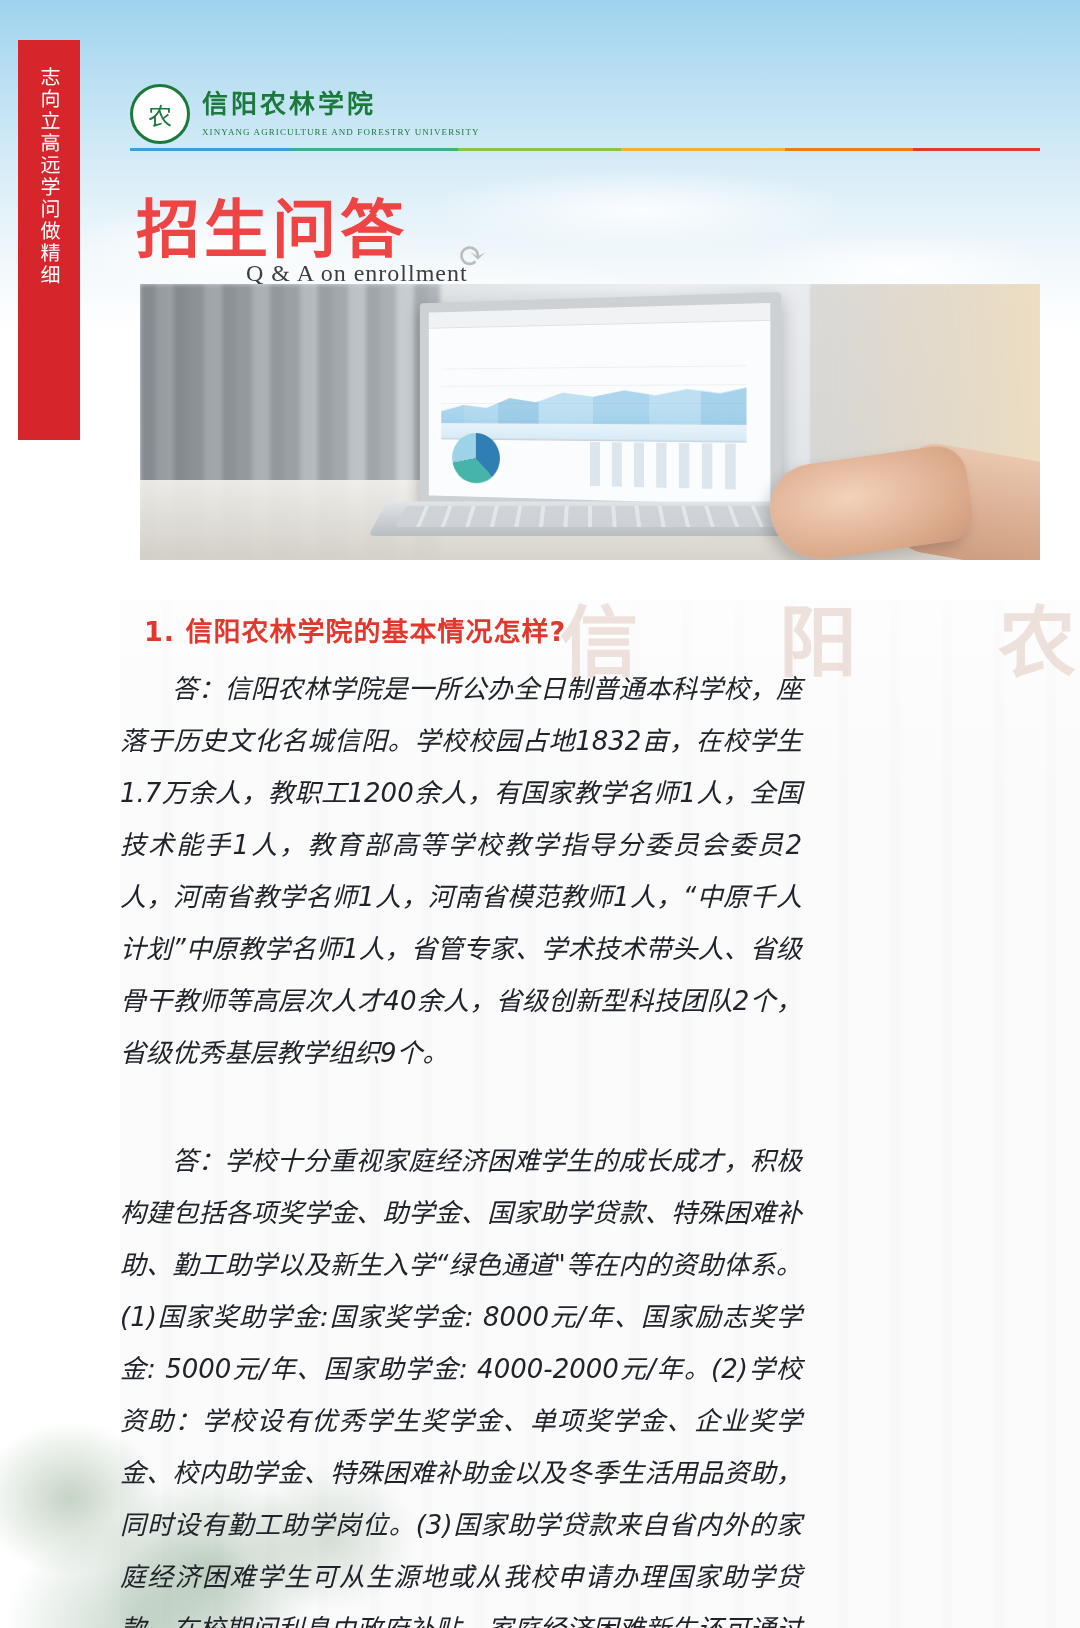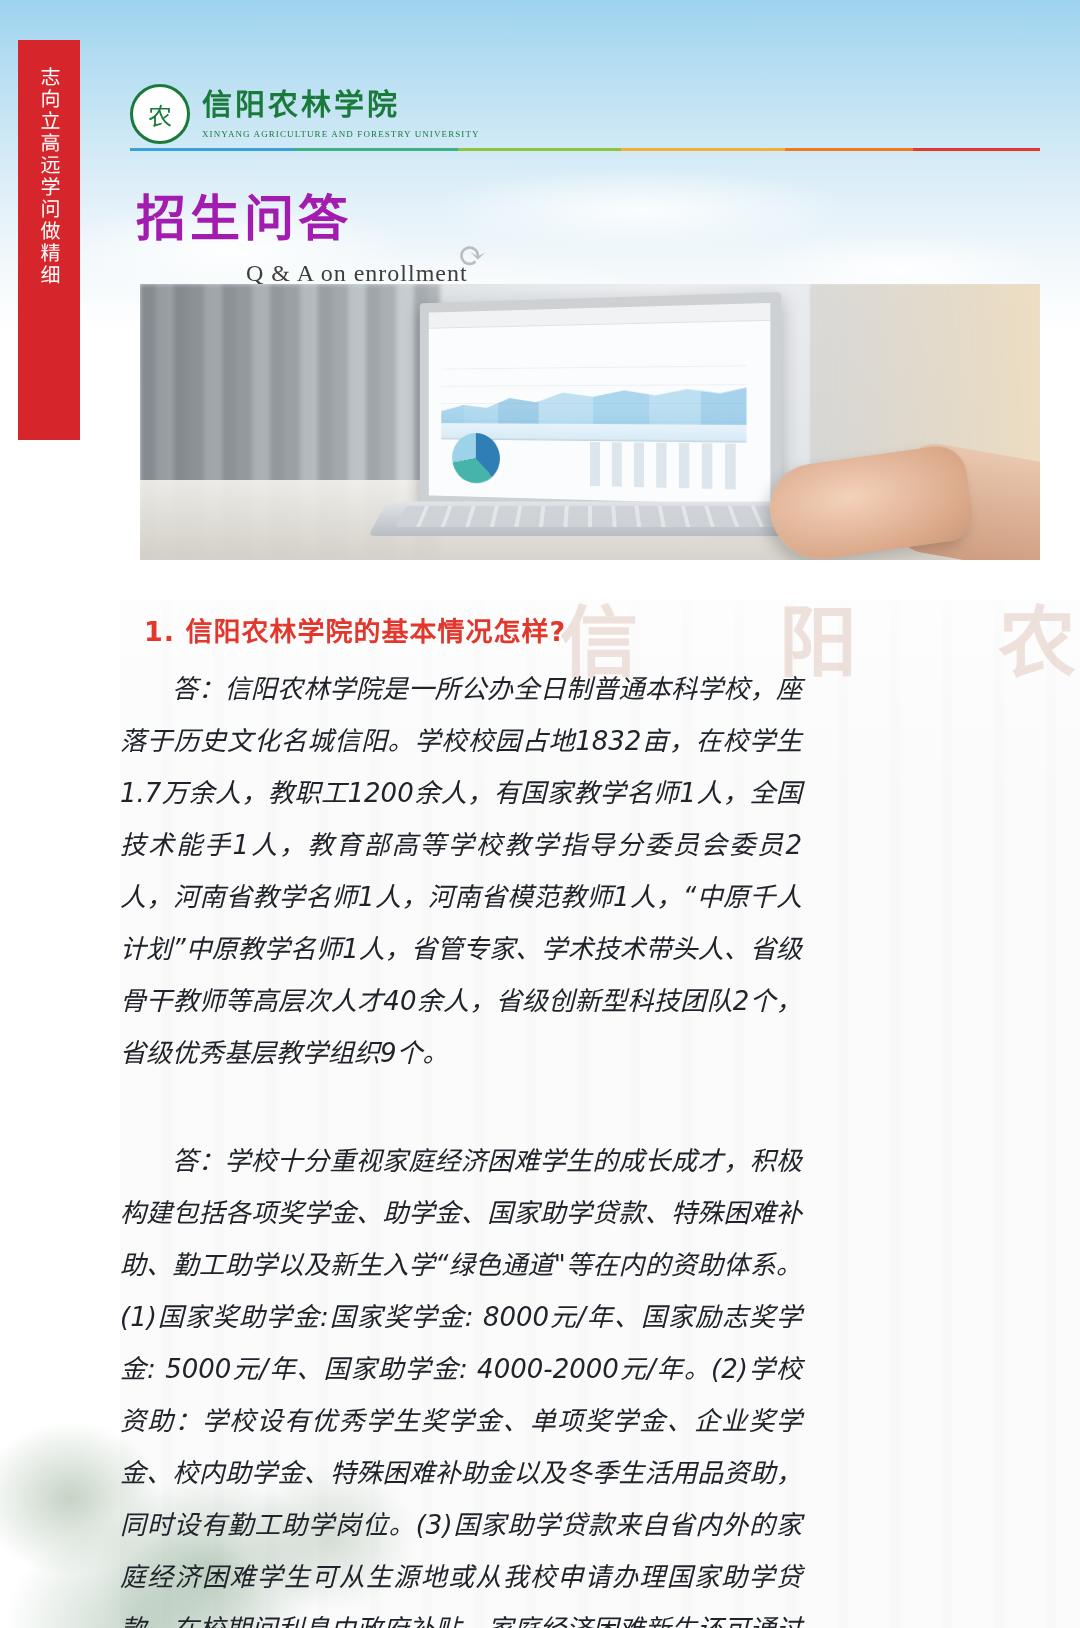--- a/index.html
+++ b/index.html
@@ -104,21 +104,21 @@
     display: flex;
     align-items: center;
     justify-content: center;
     color: #1a7a3c;
     font-size: 24px;
     font-family: "DejaVu Serif", serif;
     background: #ffffff;
   }
   .logo-text-zh {
     color: #1a7a3c;
-    font-size: 30px;
+    font-size: 26px;
     font-weight: bold;
     letter-spacing: 3px;
     font-family: "DejaVu Serif", serif;
     line-height: 1.05;
   }
   .logo-text-en {
     color: #1a7a3c;
     font-size: 9px;
     letter-spacing: 1.1px;
     font-family: Liberation Serif, serif;
@@ -134,23 +134,23 @@
       #8cc63f 36%, #8cc63f 54%,
       #f2b134 54%, #f2b134 72%,
       #ef7c1a 72%, #ef7c1a 86%,
       #e23a2e 86%, #e23a2e 100%);
   }
 
   
   .title-zh {
     position: absolute;
     left: 136px; top: 178px;
-    font-size: 50px;
+    font-size: 64px;
     font-weight: bold;
-    color: #a21caf;
+    color: #ef4444;
     letter-spacing: 4px;
     font-family: "DejaVu Sans", sans-serif;
   }
   .title-en {
     position: absolute;
     left: 246px; top: 260px;
     font-size: 24px;
     color: #3d3d3d;
     font-family: "Liberation Serif", serif;
     letter-spacing: 1px;

